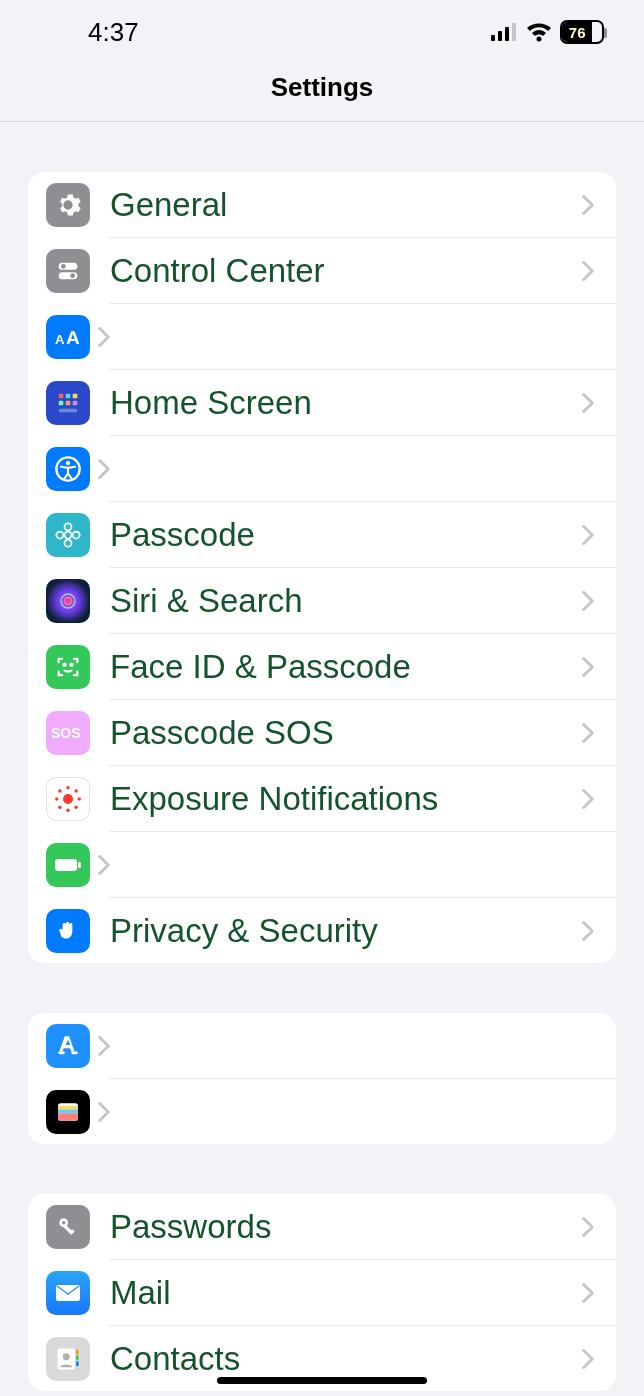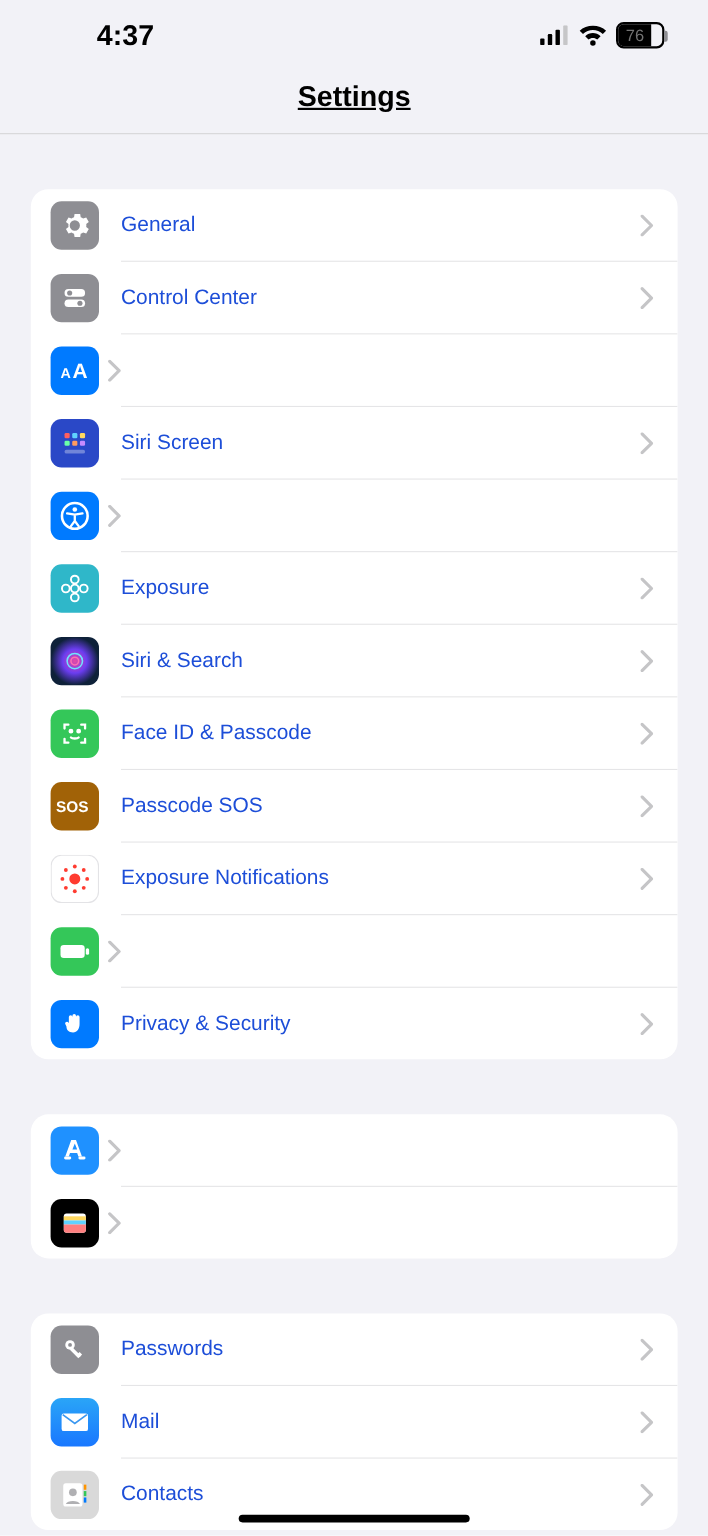--- a/index.html
+++ b/index.html
@@ -11,28 +11,27 @@
     overflow: hidden;
     position: relative;
   }
   .status-bar {
     height: 64px;
     display: flex;
     align-items: center;
     justify-content: space-between;
     padding: 0 40px 0 88px;
   }
-  .status-time { font-size: 26px; font-weight: 700; text-align: center; }
+  .status-time { font-size: 26px; font-weight: 400; text-align: center; }
   .status-right { display: flex; align-items: center; gap: 8px; }
   .icon-svg { display: block; }
 
   .nav-title-bar {
     text-align: center;
     padding: 8px 0 18px;
-    text-decoration: underline;
   }
   .nav-title {
     font-size: 26px;
     font-weight: 600;
   }
   .hairline { height: 1px; background: #d6d6d8; }
 
   .list {
     margin: 50px 28px 0;
     background: #fff;
@@ -49,23 +48,23 @@
     position: relative;
   }
   .row .iconbox {
     width: 44px; height: 44px;
     border-radius: 10px;
     flex-shrink: 0;
     display: flex; align-items: center; justify-content: center;
   }
   .row .label {
     margin-left: 20px;
-    font-size: 19px;
+    font-size: 33px;
     flex: 1;
-    color: #1d4ed8;
+    color: #14532d;
   }
   .row .chev {
     color: #c5c5c7;
     padding-right: 22px;
     padding-left: 8px;
     display:flex; align-items:center;
   }
   .row-sep {
     height: 1px;
     background: #e5e5e7;
@@ -74,21 +73,21 @@
 
   
   .ic-general { background:#8e8e93; }
   .ic-control { background:#8e8e93; }
   .ic-display { background:#007aff; }
   .ic-home    { background:#2a48c7; }
   .ic-access  { background:#007aff; }
   .ic-wall    { background:#2fb7c9; }
   .ic-siri    { background:radial-gradient(circle at 50% 50%, #e64aa5 0%, #6b3df0 35%, #0e2139 70%); }
   .ic-face    { background:#34c759; }
-  .ic-sos     { background:#a16207; }
+  .ic-sos     { background:#f0abfc; }
   .ic-expo    { background:#ffffff; box-shadow: inset 0 0 0 1px #e3e3e6; }
   .ic-batt    { background:#34c759; }
   .ic-priv    { background:#007aff; }
   .ic-appstore{ background:#1f91ff; }
   .ic-wallet  { background:#000; }
   .ic-pass    { background:#8e8e93; }
   .ic-mail    { background:linear-gradient(180deg,#2aa5f7,#1977ff); }
   .ic-contacts{ background:#d9d9d9; }
 
   .home-indicator {
@@ -107,21 +106,21 @@
     position: relative; display:flex; align-items:center;
   }
   .battery::after{
     content:""; position:absolute; right:-5px; top:6px; width:3px; height:10px;
     background:#8e8e93; border-radius:0 2px 2px 0;
   }
   .battery .fill{
     background:#000; height:100%; width:76%; border-radius:5px 0 0 5px;
     display:flex; align-items:center; justify-content:center;
   }
-  .battery .num{ color:#737373; font-size:15px; font-weight:400; }
+  .battery .num{ color:#fef9c3; font-size:15px; font-weight:700; }
 
 </style>
 </head>
 <body>
 
 <div class="status-bar">
   <div class="status-time">4:37</div>
   <div class="status-right">
     <span>
       <svg class="icon-svg" width="27" height="18" viewBox="0 0 27 18">
@@ -206,21 +205,21 @@
       <svg width="28" height="28" viewBox="0 0 24 24">
         <rect x="4" y="4" width="4" height="4" rx="1" fill="#ff5f5f"></rect>
           <rect x="10" y="4" width="4" height="4" rx="1" fill="#5fd2ff"></rect>
           <rect x="16" y="4" width="4" height="4" rx="1" fill="#ffd85f"></rect>
         <rect x="4" y="10" width="4" height="4" rx="1" fill="#6affa8"></rect>
           <rect x="10" y="10" width="4" height="4" rx="1" fill="#ff9b5f"></rect>
           <rect x="16" y="10" width="4" height="4" rx="1" fill="#c78bff"></rect>
         <rect x="4" y="17" width="16" height="3" rx="1.5" fill="#ffffff55"></rect>
       </svg>
     </div>
-    <div class="label">Siri Screen</div>
+    <div class="label">Home Screen</div>
     <div class="chev">
         <svg width="12" height="20" viewBox="0 0 8 14">
           <path d="M1 1l6 6-6 6" stroke="#c5c5c7" stroke-width="2" fill="none" stroke-linecap="round" stroke-linejoin="round"></path>
         </svg>
       </div>
   </div>
   <div class="row-sep"></div>
 
   <div class="row">
     <div class="iconbox ic-access">
@@ -243,21 +242,21 @@
       <svg width="28" height="28" viewBox="0 0 24 24">
           <g fill="none" stroke="#fff" stroke-width="1.5">
             <circle cx="12" cy="12" r="3"></circle>
             <circle cx="12" cy="5" r="3"></circle>
             <circle cx="12" cy="19" r="3"></circle>
             <circle cx="5" cy="12" r="3"></circle>
             <circle cx="19" cy="12" r="3"></circle>
           </g>
         </svg>
     </div>
-    <div class="label">Exposure</div>
+    <div class="label">Passcode</div>
     <div class="chev">
         <svg width="12" height="20" viewBox="0 0 8 14">
           <path d="M1 1l6 6-6 6" stroke="#c5c5c7" stroke-width="2" fill="none" stroke-linecap="round" stroke-linejoin="round"></path>
         </svg>
       </div>
   </div>
   <div class="row-sep"></div>
 
   <div class="row">
     <div class="iconbox ic-siri">

